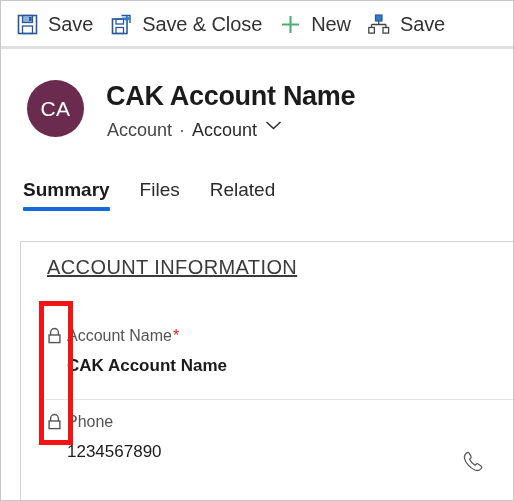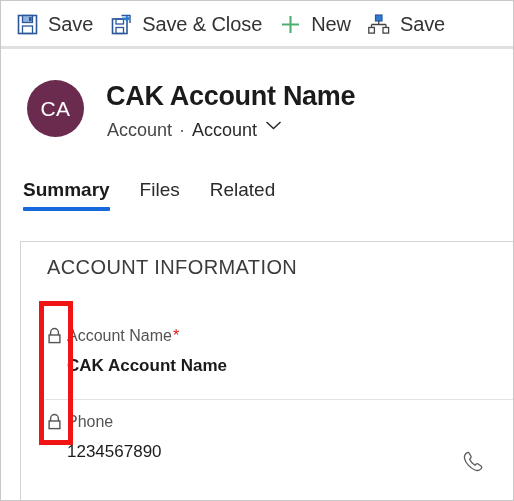--- a/index.html
+++ b/index.html
@@ -187,20 +187,21 @@
     background: #ffffff;
   }
   .section-title {
     position: absolute;
     left: 26px;
     top: 14px;
     font-size: 20px;
     color: #3b3b3b;
     letter-spacing: 0.4px;
     white-space: nowrap;
+    text-decoration: underline;
   }
 
   .field {
     position: absolute;
     left: 24px;
     width: 455px;
   }
   .field-label-row {
     display: flex;
     align-items: center;

